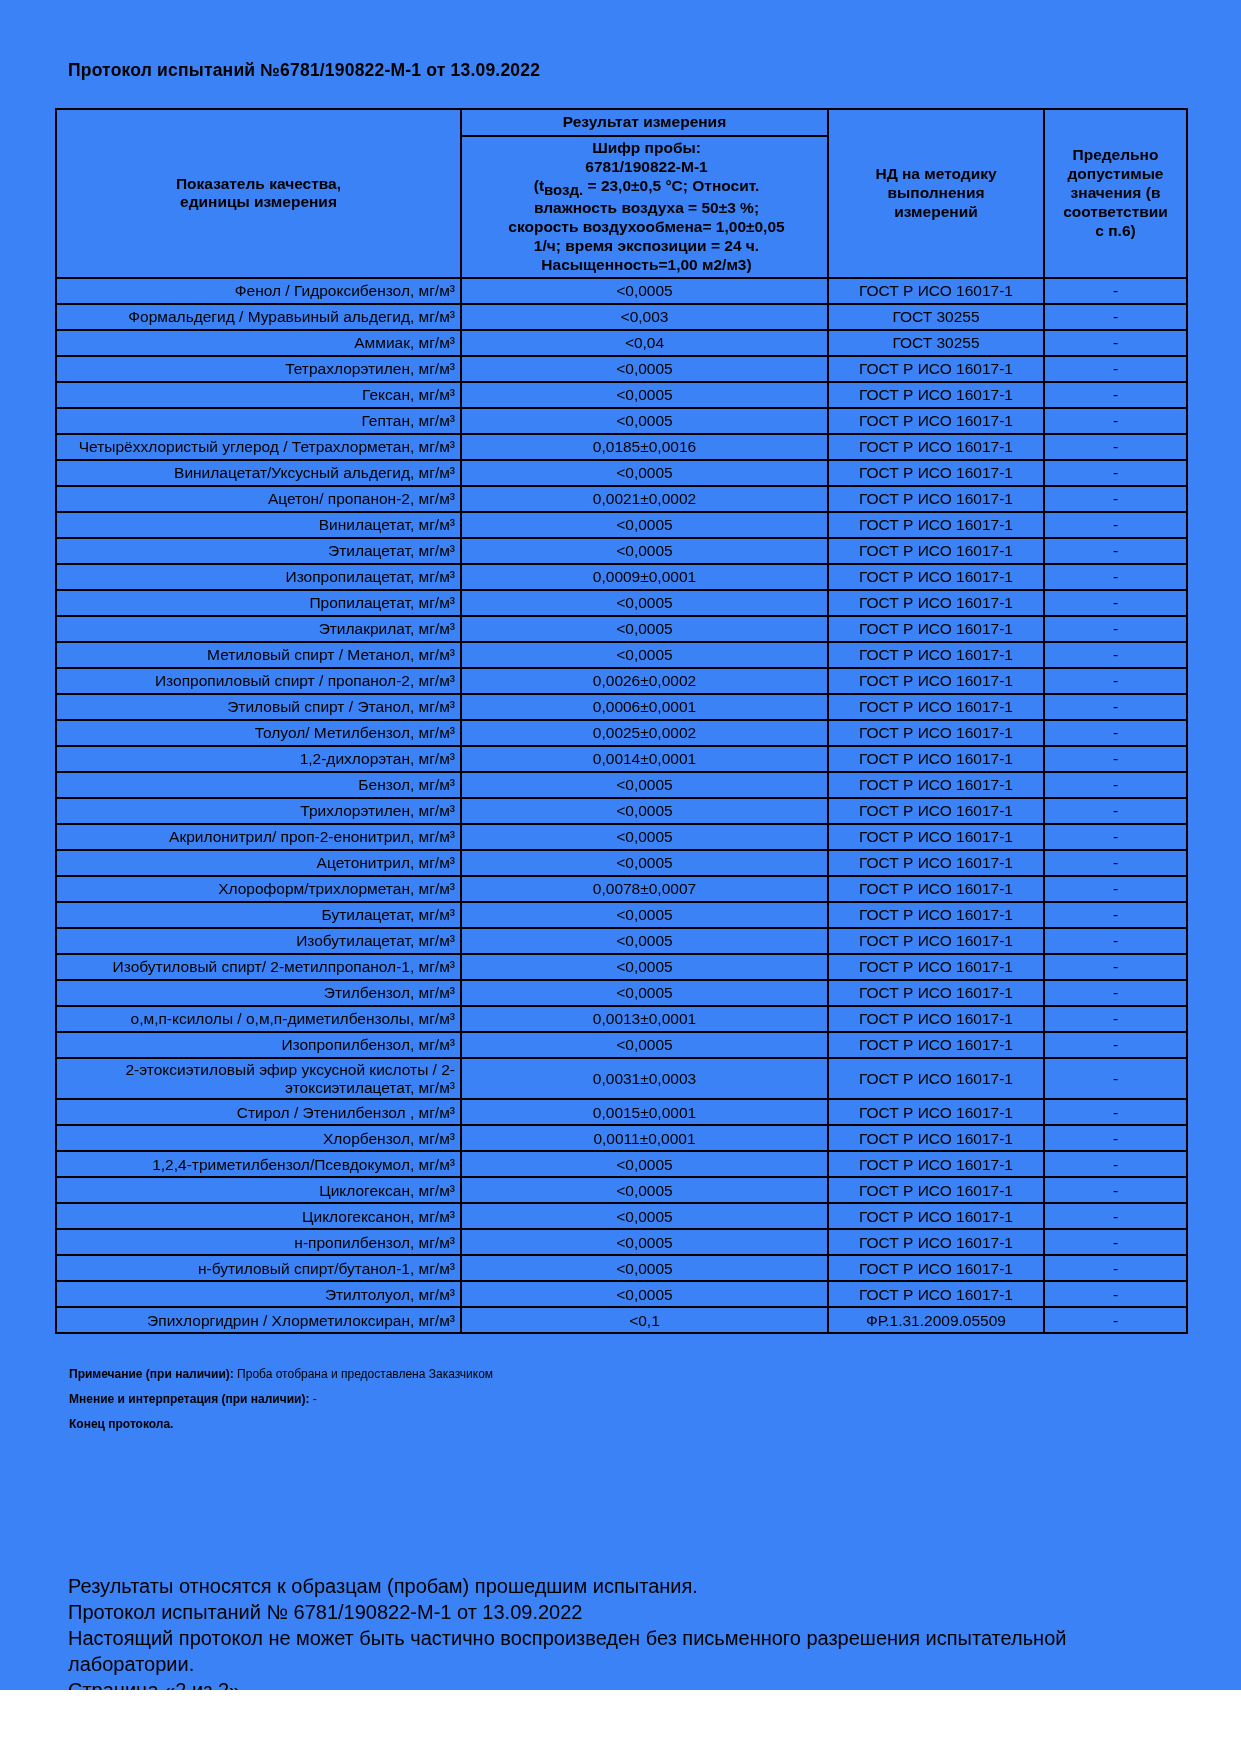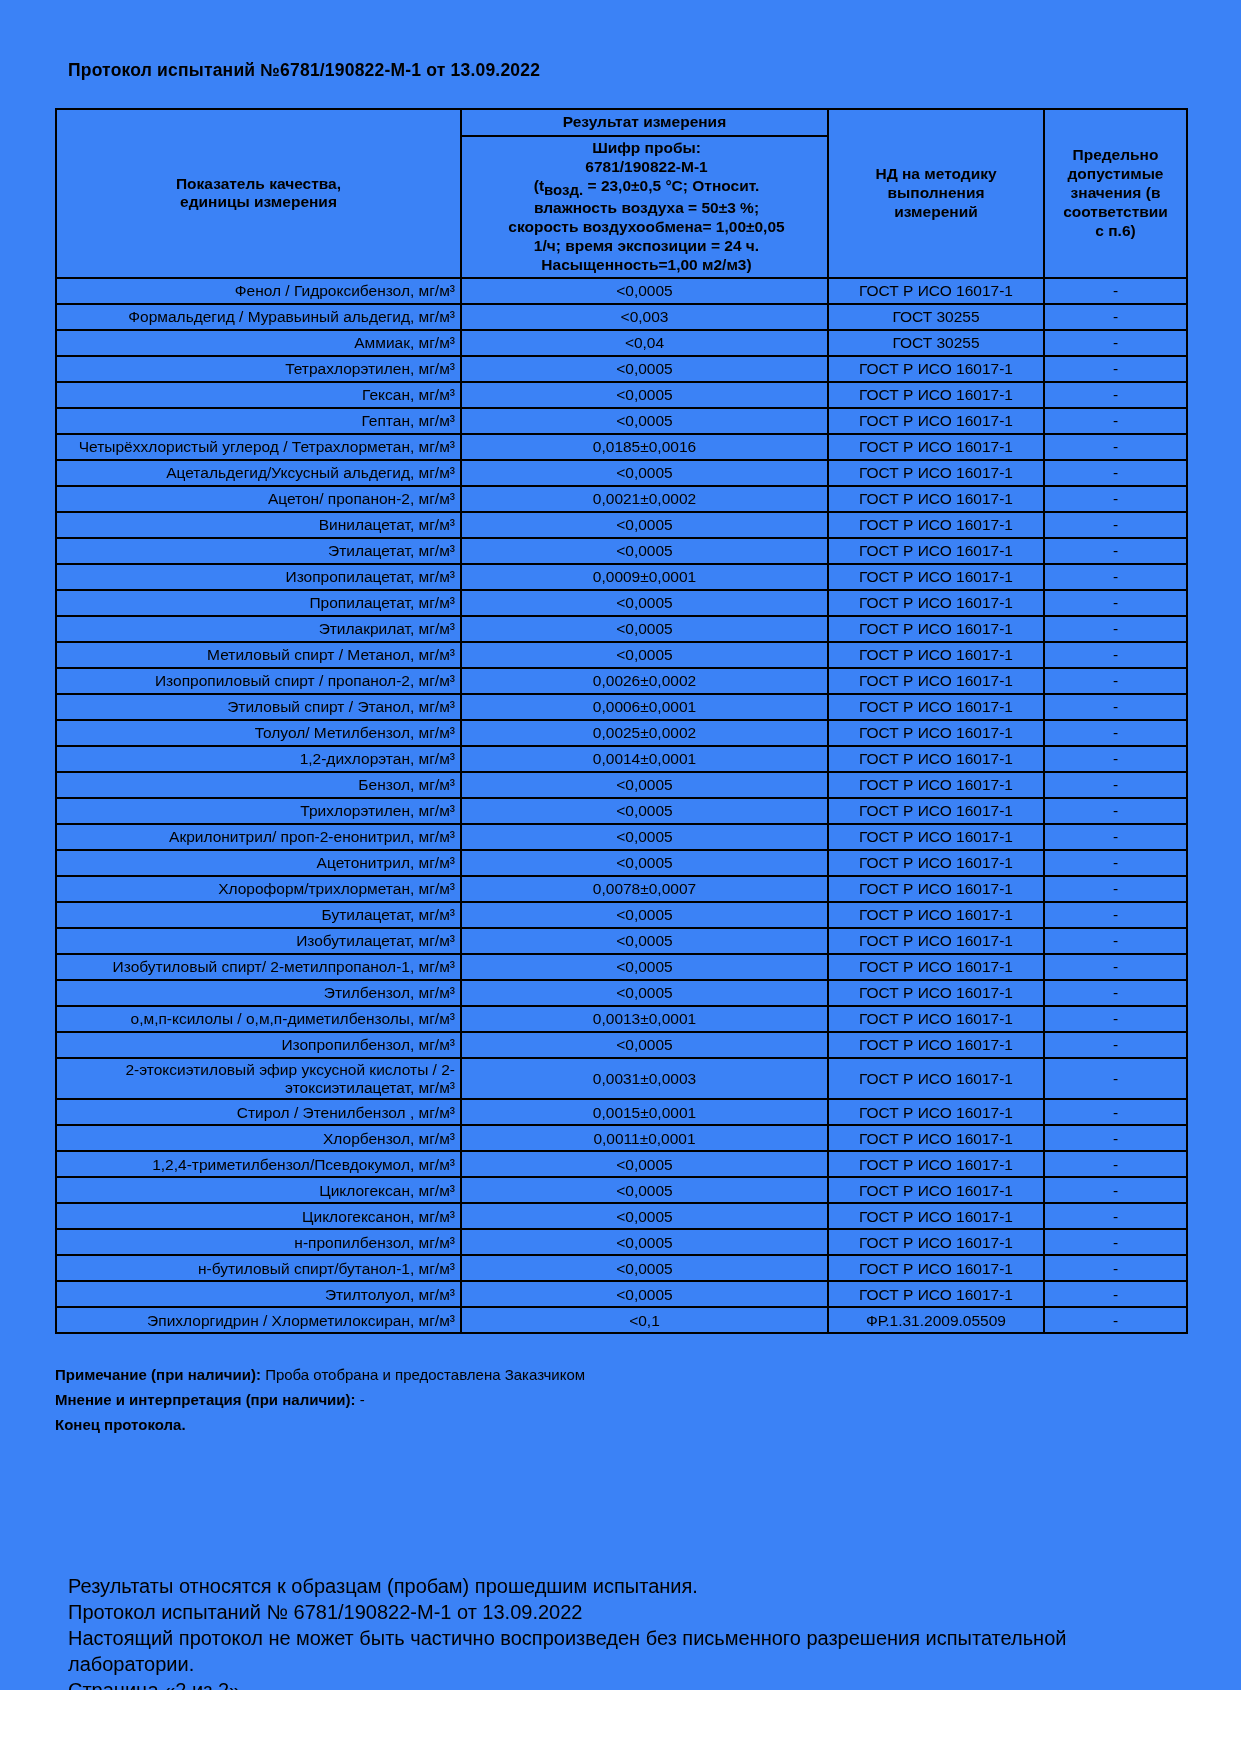--- a/index.html
+++ b/index.html
@@ -45,22 +45,22 @@
   tbody td {
     font-size: 15.5px;
     height: 26px;
     line-height: 1.15;
     padding: 2px 5px;
   }
   tbody td.name { text-align: right; padding-left: 11px; }
   tbody td.val  { text-align: center; }
   .notes {
     margin-top: 28px;
-    margin-left: 0;
-    font-size: 15px;
+    margin-left: 14px;
+    font-size: 12px;
   }
   .notes p { line-height: 25px; }
   .footer {
     margin-top: 136px;
     margin-left: 13px;
     font-size: 20px;
   }
   .footer p { line-height: 26px; }
 </style>
 </head>
@@ -148,21 +148,21 @@
         </tr>
 
         <tr>
           <td class="name">Четырёххлористый углерод / Тетрахлорметан, мг/м³</td>
           <td class="val">0,0185±0,0016</td>
           <td class="val">ГОСТ Р ИСО 16017-1</td>
           <td class="val">-</td>
         </tr>
 
         <tr>
-          <td class="name">Ацетальдегид/Уксусный альдегид, мг/м³</td>
+          <td class="name">Винилацетат/Уксусный альдегид, мг/м³</td>
           <td class="val">&lt;0,0005</td>
           <td class="val">ГОСТ Р ИСО 16017-1</td>
           <td class="val">-</td>
         </tr>
 
         <tr>
           <td class="name">Ацетон/ пропанон-2, мг/м³</td>
           <td class="val">0,0021±0,0002</td>
           <td class="val">ГОСТ Р ИСО 16017-1</td>
           <td class="val">-</td>

